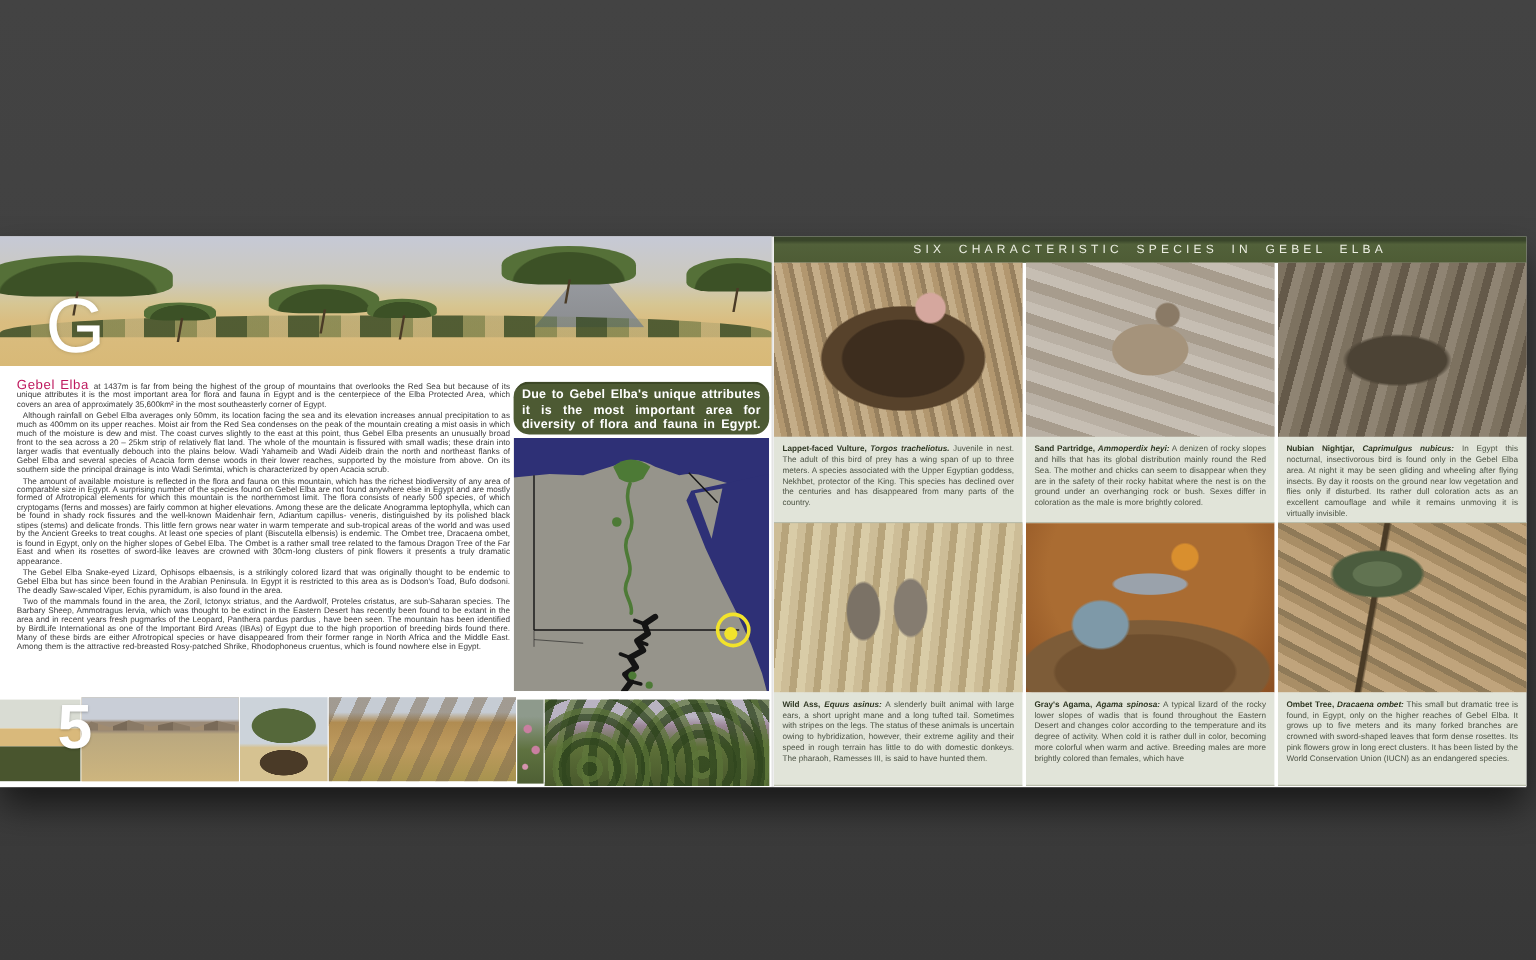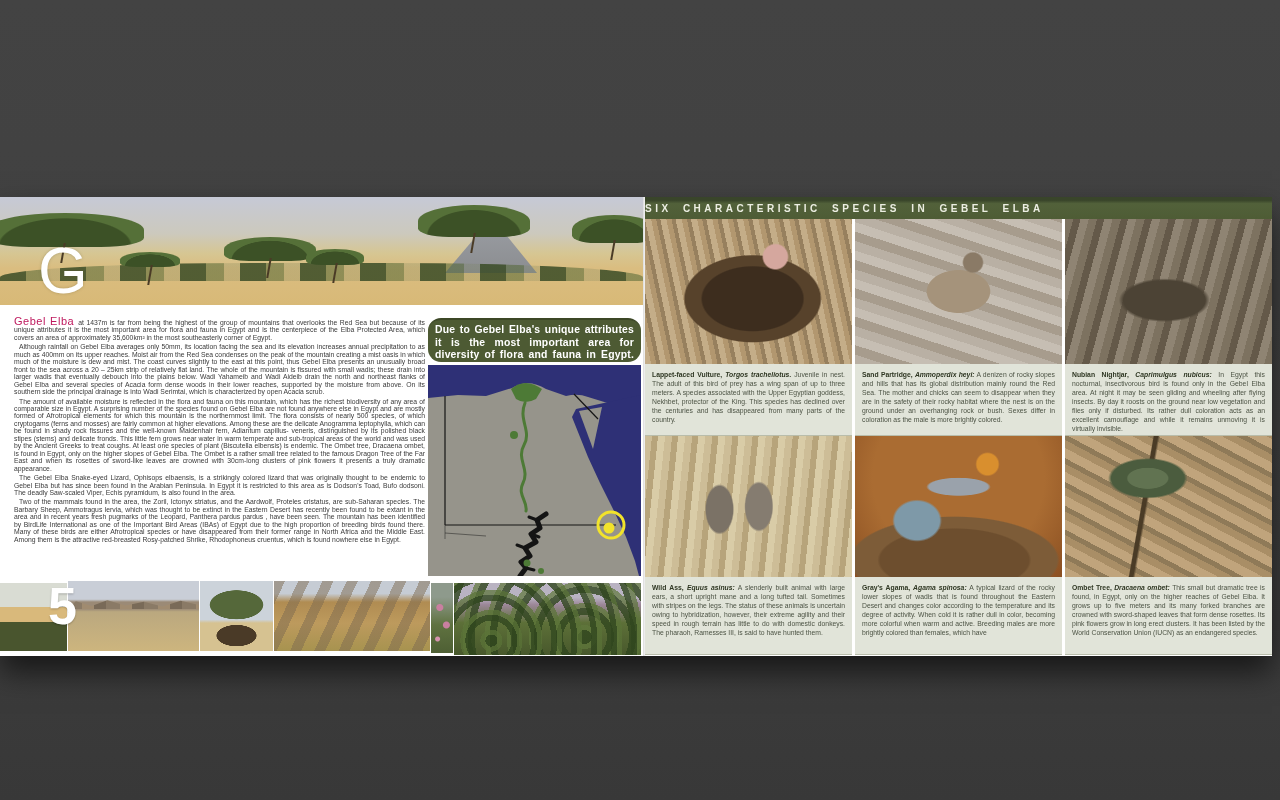--- a/index.html
+++ b/index.html
@@ -80,22 +80,22 @@
       linear-gradient(180deg,#8e9a8c 0 20%,#5f7240 60%,#4e5f34 100%);}
   .bphD{left:454px;top:386px;width:187px;height:72px;
     background:repeating-radial-gradient(circle at 20% 80%,rgba(48,70,30,.8) 0 6px,rgba(90,115,55,.7) 6px 11px,rgba(0,0,0,0) 11px 20px),
       repeating-radial-gradient(circle at 70% 75%,rgba(48,70,30,.8) 0 7px,rgba(96,120,60,.7) 7px 12px,rgba(0,0,0,0) 12px 22px),
       linear-gradient(180deg,#b9b3c2 0 20%,#9c8799 30%,#5d7038 55%,#48582c 100%);}
 
   
   .page-right{position:absolute;left:645px;top:0;width:627px;height:458px;}
   .band{position:absolute;left:0;top:0;width:627px;height:22px;box-sizing:border-box;
     background:linear-gradient(180deg,#39452a 0 15%,#52613a 30%,#4e5c35 100%);
-    color:#eceee2;font-size:10px;font-weight:bold;letter-spacing:3.5px;word-spacing:5px;
-    text-align:left;line-height:23px;}
+    color:#eceee2;font-size:10px;font-weight:normal;letter-spacing:3.5px;word-spacing:5px;
+    text-align:center;line-height:23px;}
   .cell-ph{position:absolute;width:207px;}
   .r1{top:22px;height:145px;} .r2{top:239px;height:141px;}
   .c1{left:0;} .c2{left:210px;} .c3{left:420px;}
   .cap{position:absolute;width:207px;box-sizing:border-box;background:#e1e4d9;
     padding:6px 7px 4px 7px;color:#4c5344;font-size:6.8px;line-height:9px;text-align:justify;
     border-bottom:1px solid #b9bdab;}
   .capr1{top:167px;height:72px;} .capr2{top:380px;height:78px;}
   .cap b{color:#2e3622;} .cap i{color:#2e3622;}
 
   .ph-vulture{

